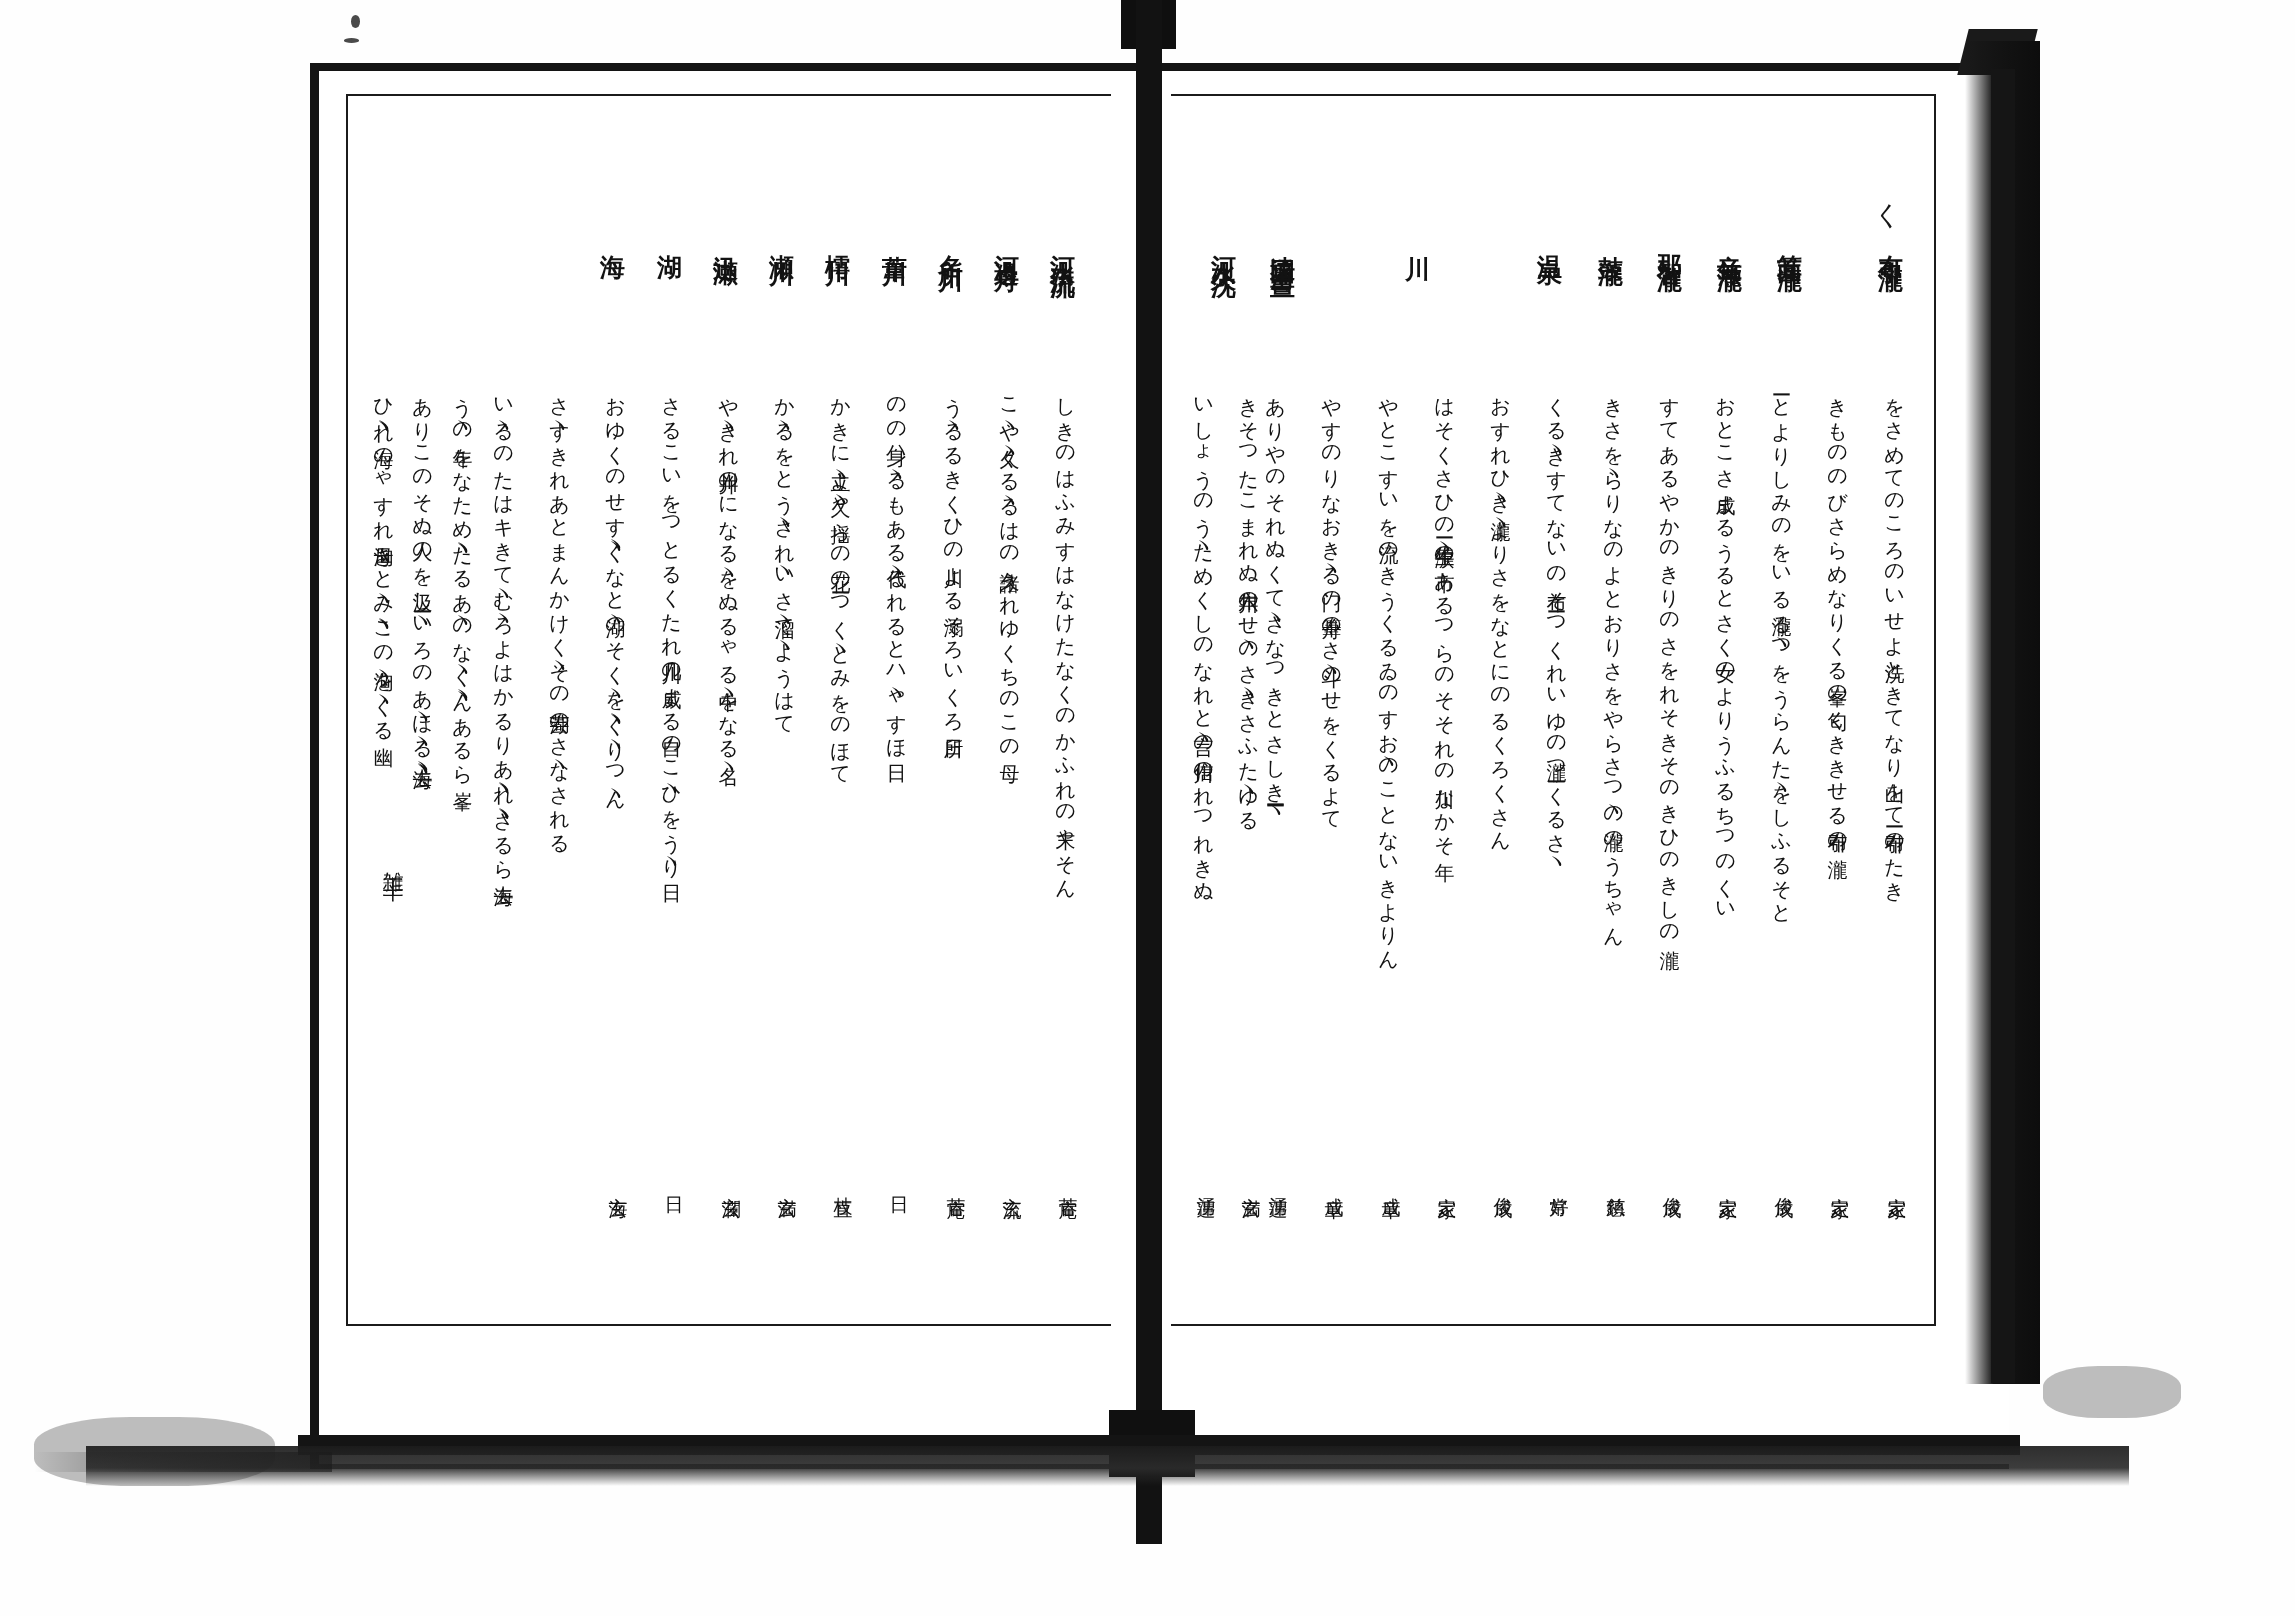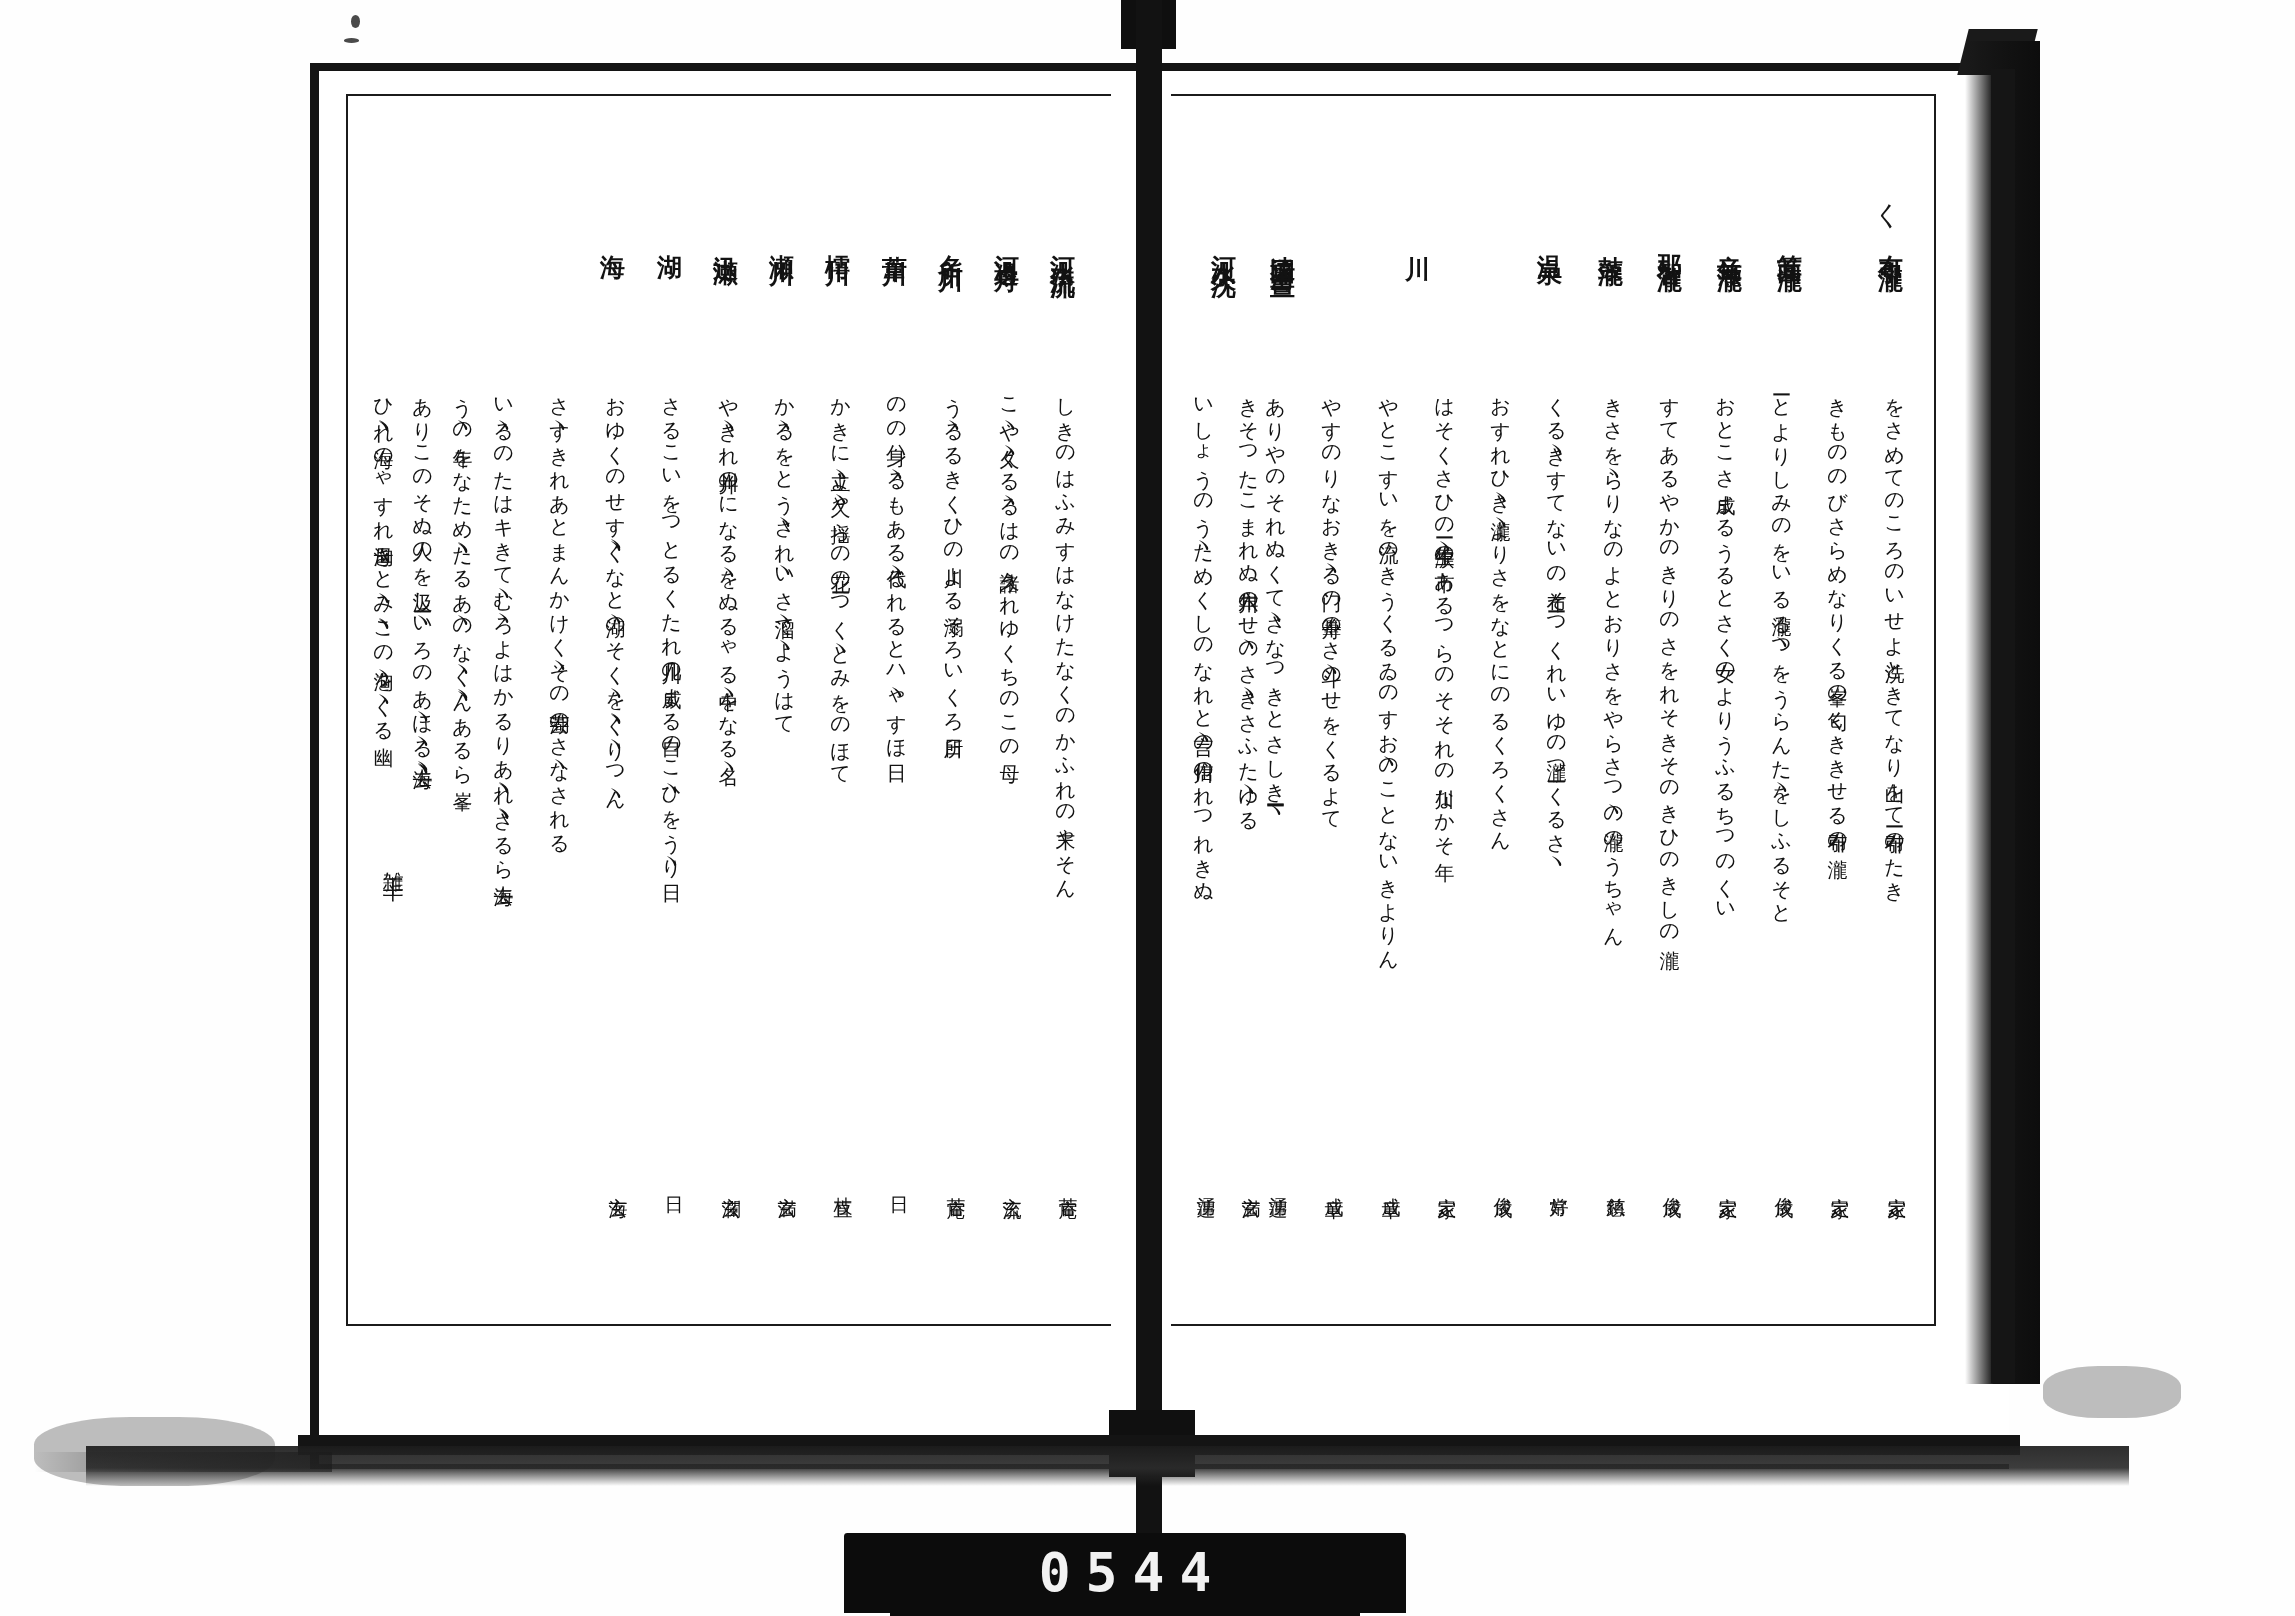--- a/index.html
+++ b/index.html
@@ -340,17 +340,14 @@
     <div class="sig" style="left:465px;top:1119px;">玄満</div>
     <div class="sig" style="left:409px;top:1119px;">玄瀾</div>
     <div class="sig" style="left:352px;top:1119px;">日</div>
     <div class="sig" style="left:296px;top:1119px;">玄海</div>
   </div>
 
   <div class="shelf-2"></div>
   <div class="shelf"></div>
   <div class="shelf-3"></div>
 
-  <div id="frame-plate">
-    <div id="frame-number">0544</div>
-  </div>
 </div>
 
 
 </body></html>

